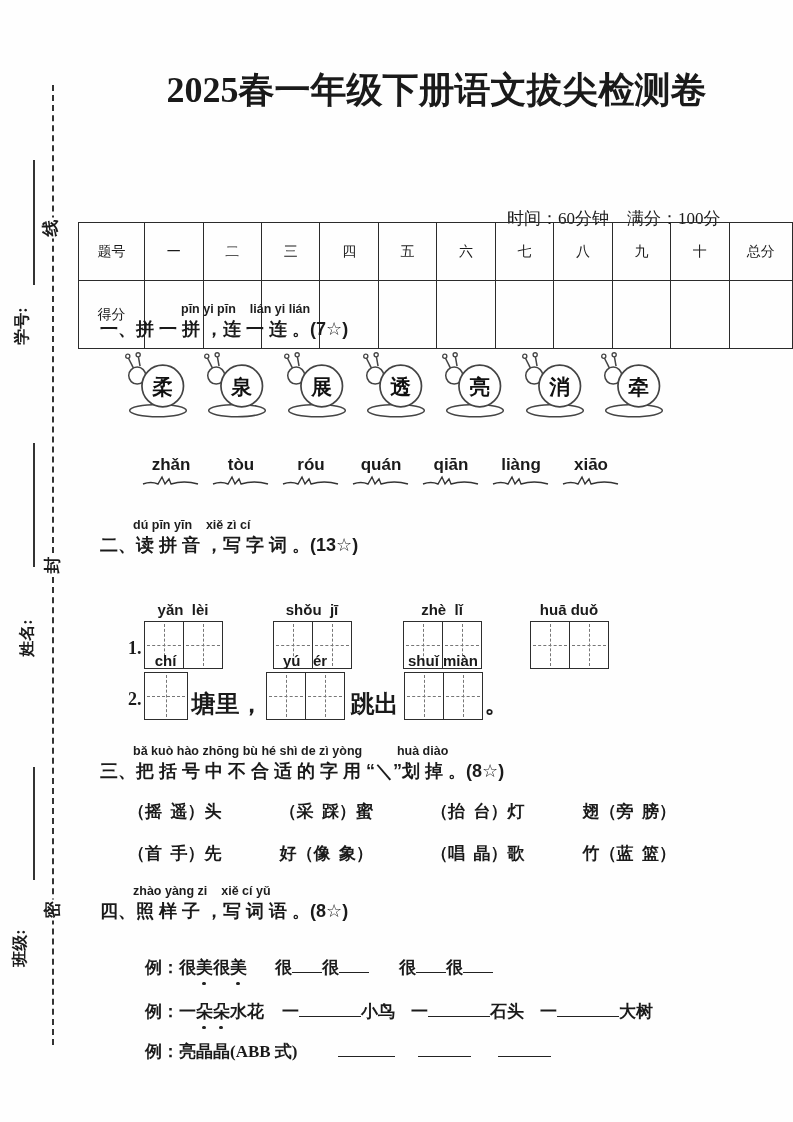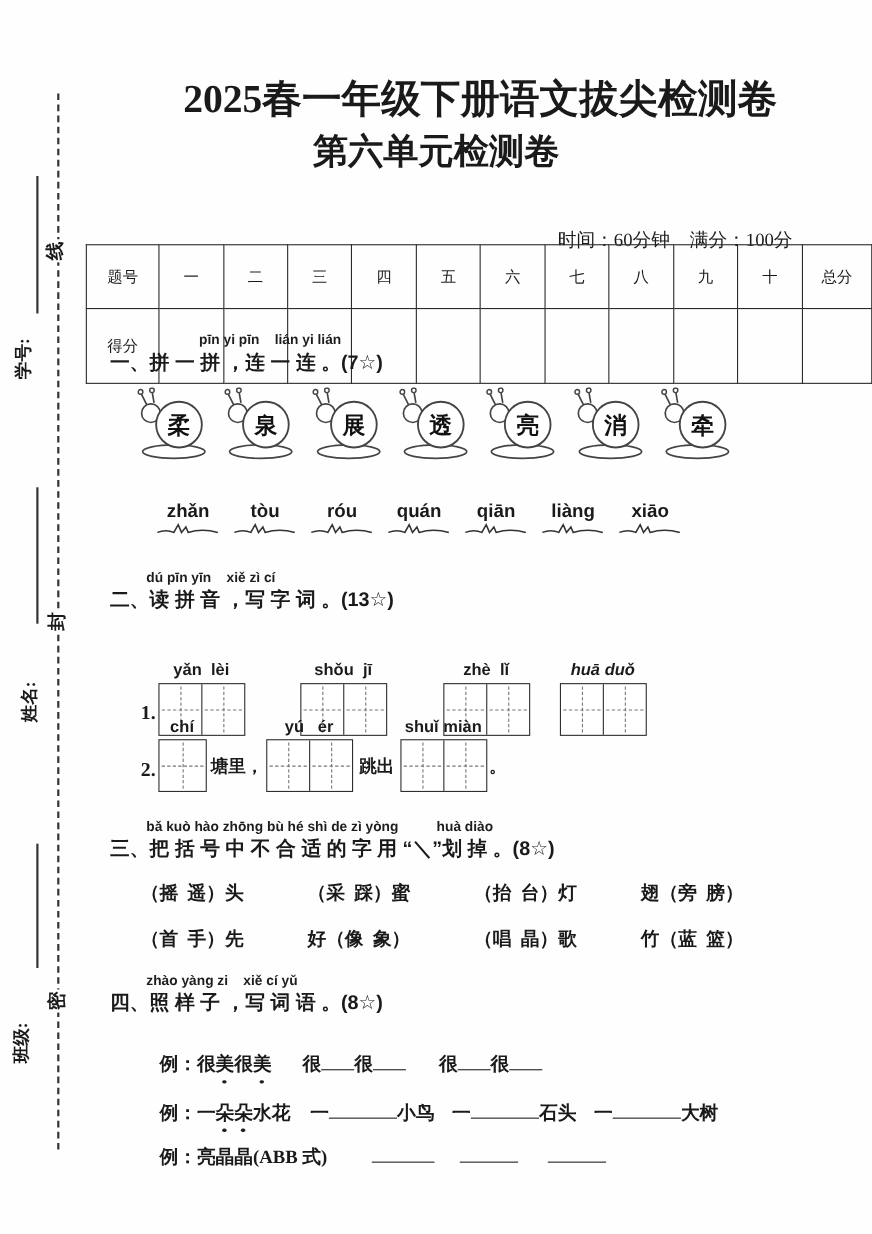--- a/index.html
+++ b/index.html
@@ -56,21 +56,21 @@
   .tzg{display:inline-flex;border:1.8px solid #2e2e2e;background:#fff;}
   .tzg .cell{width:38px;height:46px;position:relative;border-left:1.6px solid #2e2e2e;}
   .tzg .cell:first-child{border-left:none;}
   .tzg .cell::before{content:"";position:absolute;left:50%;top:2px;bottom:2px;border-left:1px dashed #777;}
   .tzg .cell::after{content:"";position:absolute;top:50%;left:2px;right:2px;border-top:1px dashed #777;}
   .grid-group{display:flex;flex-direction:column;align-items:center;}
   .grid-label{font-size:15px;font-weight:600;height:20px;white-space:pre;
     font-family:"Liberation Sans","DejaVu Sans",sans-serif;}
   .wrow{position:absolute;display:flex;align-items:flex-end;}
   .wrow .num{font-size:18px;font-weight:600;margin-bottom:10px;}
-  .wrow .ctext{font-size:16px;font-weight:600;margin-bottom:12px;white-space:pre;}
+  .wrow .ctext{font-size:24px;font-weight:600;white-space:pre;}
 
   
   .opt-row{position:absolute;left:128px;width:548px;display:flex;justify-content:space-between;
     font-size:17px;font-weight:600;white-space:pre;}
 
   
   .ex-line{position:absolute;left:128px;font-size:17px;font-weight:600;white-space:pre;}
   .ex{position:relative;display:inline-block;}
   .emdot{position:absolute;bottom:-6px;width:3.5px;height:3.5px;border-radius:50%;background:#222;}
   .bl{display:inline-block;border-bottom:1.6px solid #222;height:15px;vertical-align:baseline;}
@@ -92,21 +92,20 @@
   <div class="margin-label" style="left:27px;top:638px;">姓名:</div>
 
   <div class="margin-blank" style="top:767px;height:113px;"></div>
   <div class="margin-label" style="left:20px;top:948px;">班级:</div>
 
   <div class="seal-char" style="left:50px;top:228px;">线</div>
   <div class="seal-char" style="left:52px;top:565px;">封</div>
   <div class="seal-char" style="left:52px;top:910px;">密</div>
 
   <div class="title1">2025春一年级下册语文拔尖检测卷</div>
-  <div class="title2">第六单元检测卷</div>
   <div class="meta">
     <span>时间：60分钟</span><span>满分：100分</span>
   </div>
 
   <table class="score">
     <tbody>
         <tr class="hd">
       <td class="c0">题号</td>
       <td class="cn">一</td>
       <td class="cn">二</td>
@@ -278,21 +277,21 @@
           <div class="cell"></div>
         </div>
     </div>
     <div class="grid-group" style="margin-left:51px;">
       <div class="grid-label">zhè  lǐ</div>
       <div class="tzg">
           <div class="cell"></div>
           <div class="cell"></div>
         </div>
     </div>
-    <div class="grid-group" style="margin-left:27px;font-style:italic;">
+    <div class="grid-group" style="margin-left:48px;">
       <div class="grid-label">huā duǒ</div>
       <div class="tzg">
           <div class="cell"></div>
           <div class="cell"></div>
         </div>
     </div>
   </div>
 
   <div class="wrow" style="top:652px;left:128px;">
     <span class="num">2.</span>

